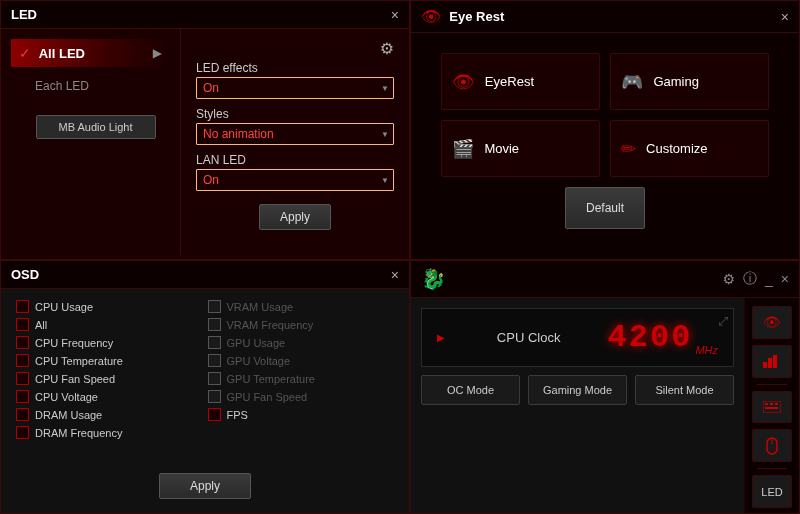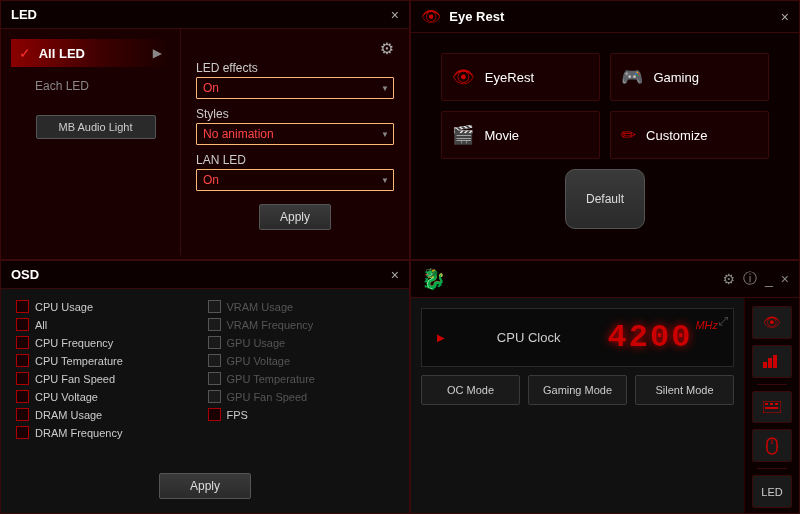--- a/index.html
+++ b/index.html
@@ -222,24 +222,24 @@
     }
     .eye-rest-btn-icon {
       color: #cc0000;
       font-size: 18px;
     }
 
     .default-btn {
       background: linear-gradient(to bottom, #3a3a3a, #2a2a2a);
       border: 1px solid #555;
       color: #ddd;
-      padding: 22px 20px;
+      padding: 13px 20px;
       font-size: 12px;
       cursor: pointer;
-      border-radius: 10px;
+      border-radius: 2px;
       align-self: center;
     }
 
     
     #osd-panel {
       grid-column: 1;
       grid-row: 2;
       background: #111;
     }
 
@@ -659,21 +659,21 @@
       <span class="msi-header-icon">ⓘ</span>
       <span class="msi-header-icon">_</span>
       <span class="msi-header-icon">×</span>
     </div>
   </div>
   <div class="msi-content">
     <div class="msi-main">
       <div class="cpu-clock-display">
         <span class="cpu-clock-icon">▶</span>
         <span class="cpu-clock-label">CPU Clock</span>
-        <div style="display:flex; align-items:flex-start; gap:3px;">
+        <div style="display:flex; align-items:flex-end; gap:3px;">
           <span class="cpu-clock-value">4200</span>
           <span style="color:#cc0000; font-size:11px; font-style:italic;">MHz</span>
         </div>
         <span class="expand-icon">⤢</span>
       </div>
       <div class="mode-buttons">
         <button class="mode-btn">OC Mode</button>
         <button class="mode-btn">Gaming Mode</button>
         <button class="mode-btn">Silent Mode</button>
       </div>

